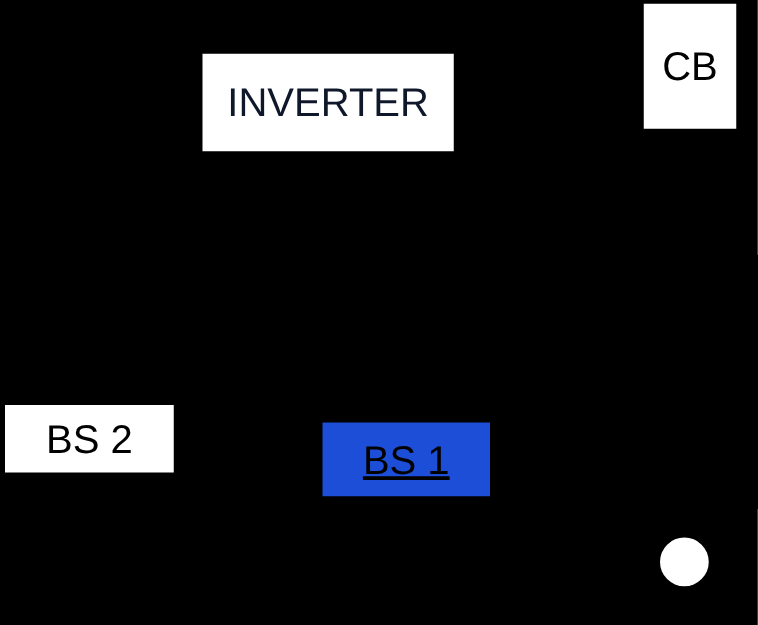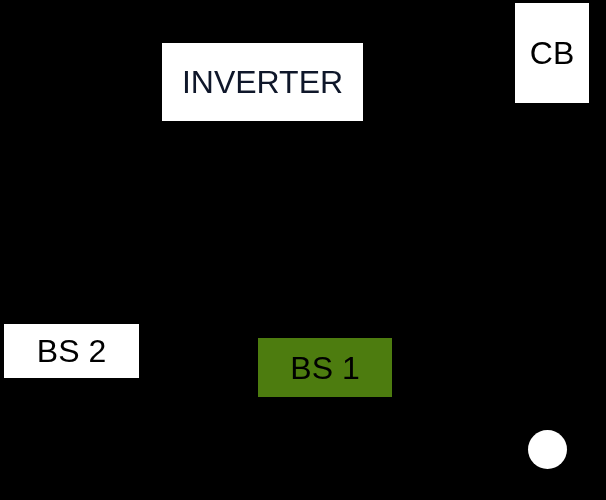--- a/index.html
+++ b/index.html
@@ -48,17 +48,17 @@
 <body>
 
 <div class="canvas" style="background: rgb(0, 0, 0);">
 
   <div class="node node-inverter" style="background: rgb(255, 255, 255); color: #0f172a;">INVERTER</div>
 
   <div class="node node-cb" style="background: rgb(255, 255, 255); color: rgb(0, 0, 0);">CB</div>
 
   <div class="node node-bs2" style="background: rgb(255, 255, 255); color: rgb(0, 0, 0);">BS 2</div>
 
-  <div class="node node-bs1" style="background: #4d7c0f; color: rgb(0, 0, 0);">BS 1</div>
+  <div class="node node-bs1" style="background: #1d4ed8; color: rgb(0, 0, 0); text-decoration: underline;">BS 1</div>
 
   <div class="junction-dot" style="background: rgb(255, 255, 255);"></div>
 
 </div>
 
 </body></html>

